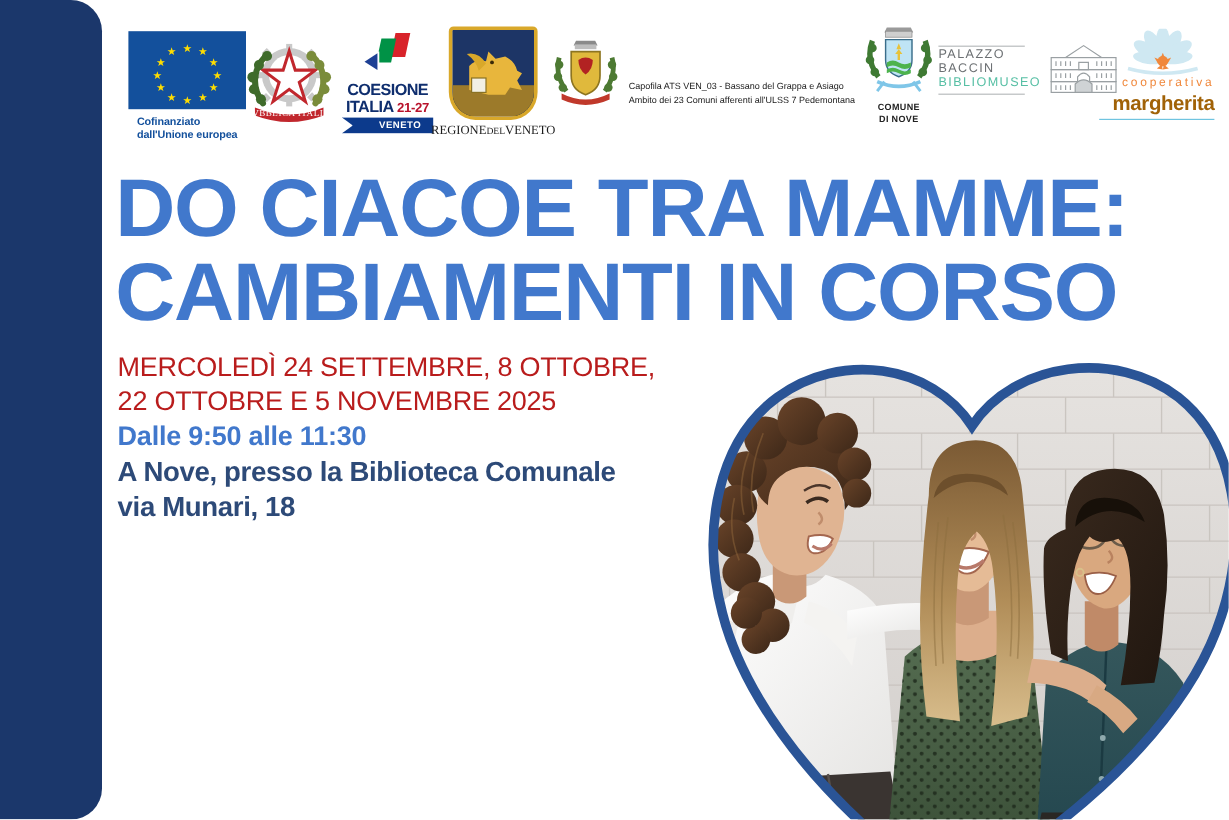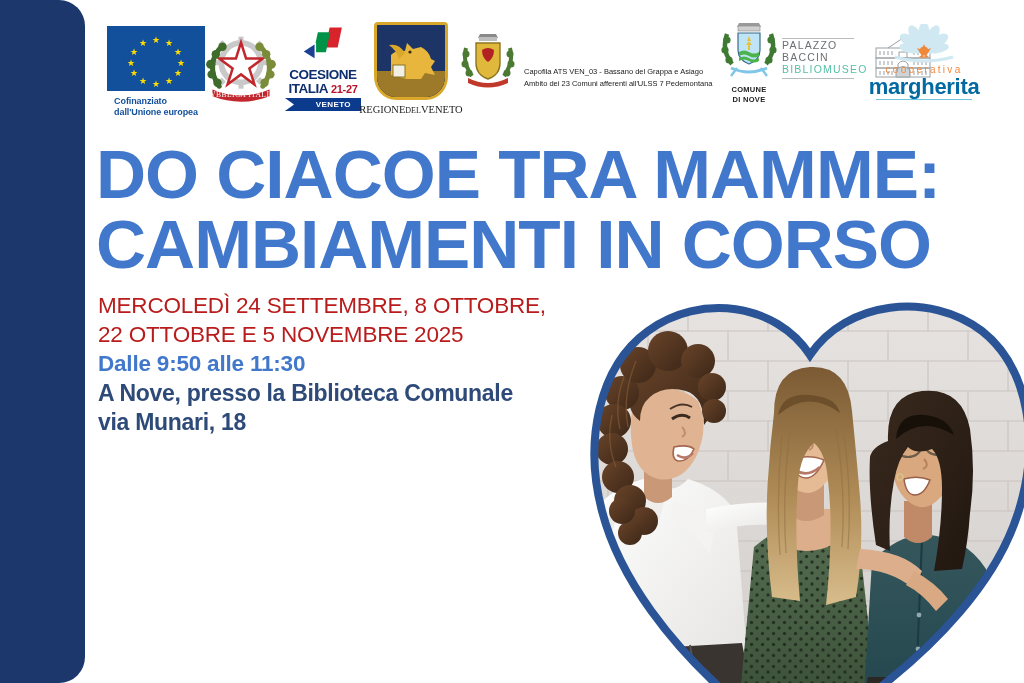--- a/index.html
+++ b/index.html
@@ -129,24 +129,24 @@
 
   
   .pb-wrap { left: 682px; top: 26px; flex-direction: row; align-items: stretch; gap: 6px;}
   .pb-textblock { padding-top: 4px; }
   .pb-rule { border-top: 1px solid #b9bcbd; width: 72px;}
   .pb-l1, .pb-l2 { font-size: 10.5px; color: #6c7073; letter-spacing: 1.2px; line-height: 12px;}
   .pb-l3 { font-size: 10.5px; color: #56bfa4; letter-spacing: 1.2px; line-height: 12px;}
   .pb-build { width: 58px; height: 46px; position: relative; align-self: center;}
 
   
-  .cm-wrap { left: 772px; top: 16px; width: 104px; }
+  .cm-wrap { left: 808px; top: 16px; width: 104px; align-items: flex-end; }
   .cm-flower { width: 86px; height: 40px; position: relative; }
   .cm-coop { font-size: 10px; color: #f0883c; letter-spacing: 2.3px; line-height: 12px; }
-  .cm-name { font-size: 22px; font-weight: bold; color: #0369a1; letter-spacing: -0.3px; line-height: 22px;}
+  .cm-name { font-size: 17px; font-weight: bold; color: #a16207; letter-spacing: -0.3px; line-height: 22px;}
   .cm-rule { border-top: 1.5px solid #6fc4e0; width: 96px; margin-top: 1px;}
 
   
   .headline {
     position: absolute;
     left: 96px;
     top: 139px;
     width: 900px;
     color: #4178cc;
     font-family: "Liberation Sans Narrow", "Liberation Sans", sans-serif;

